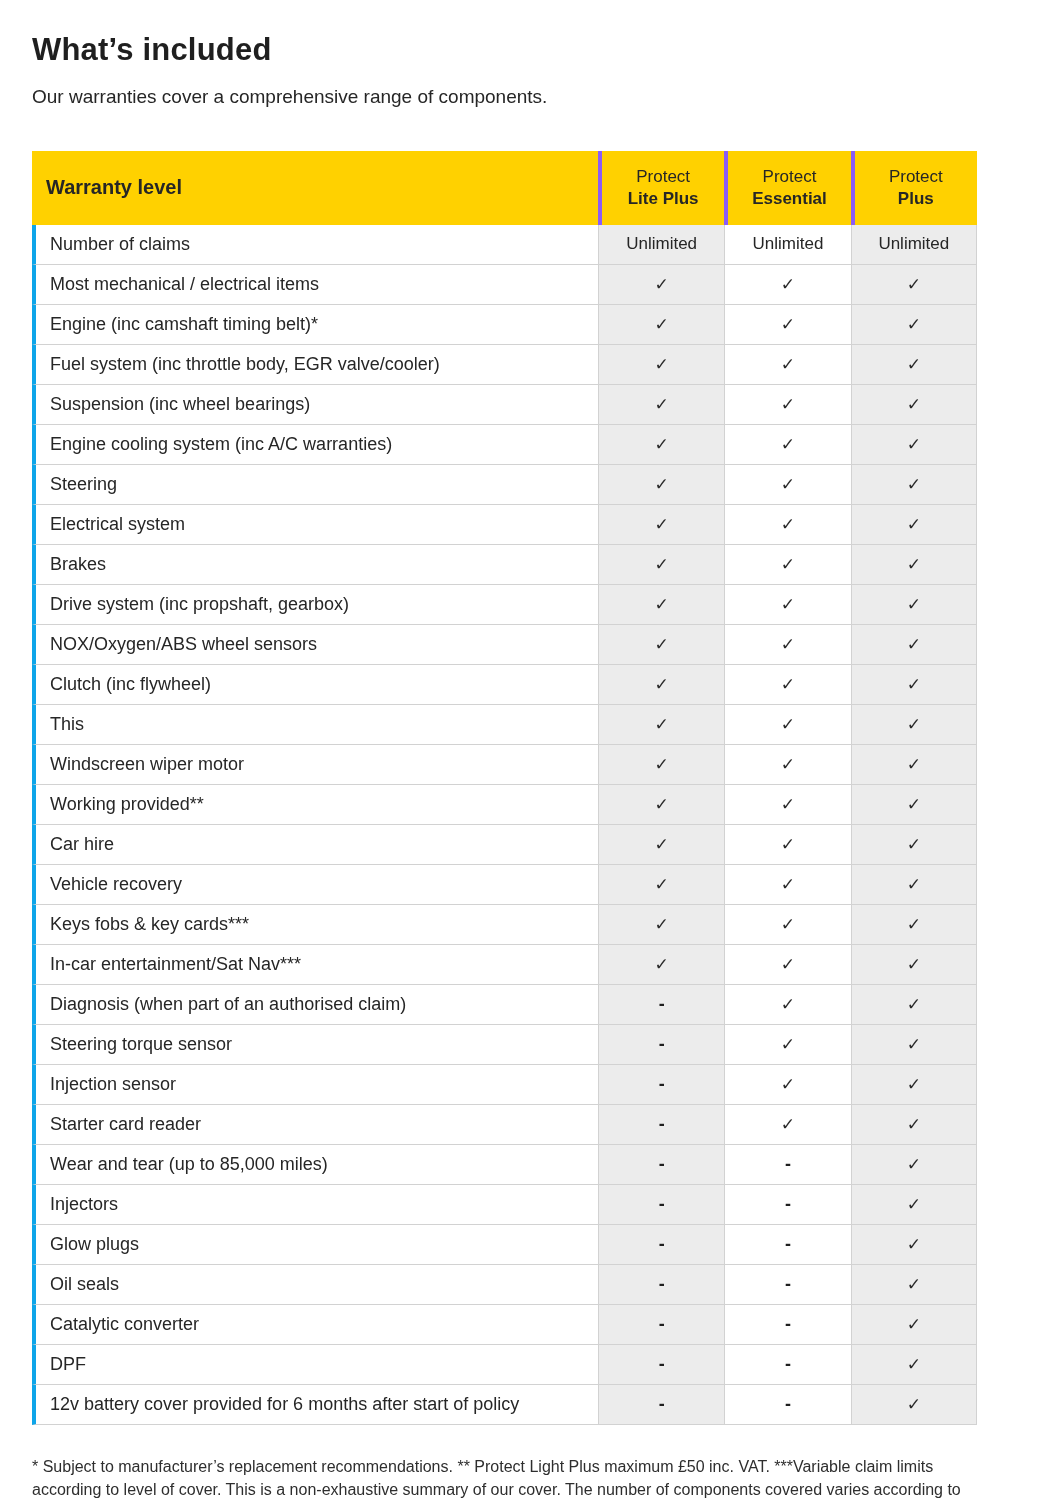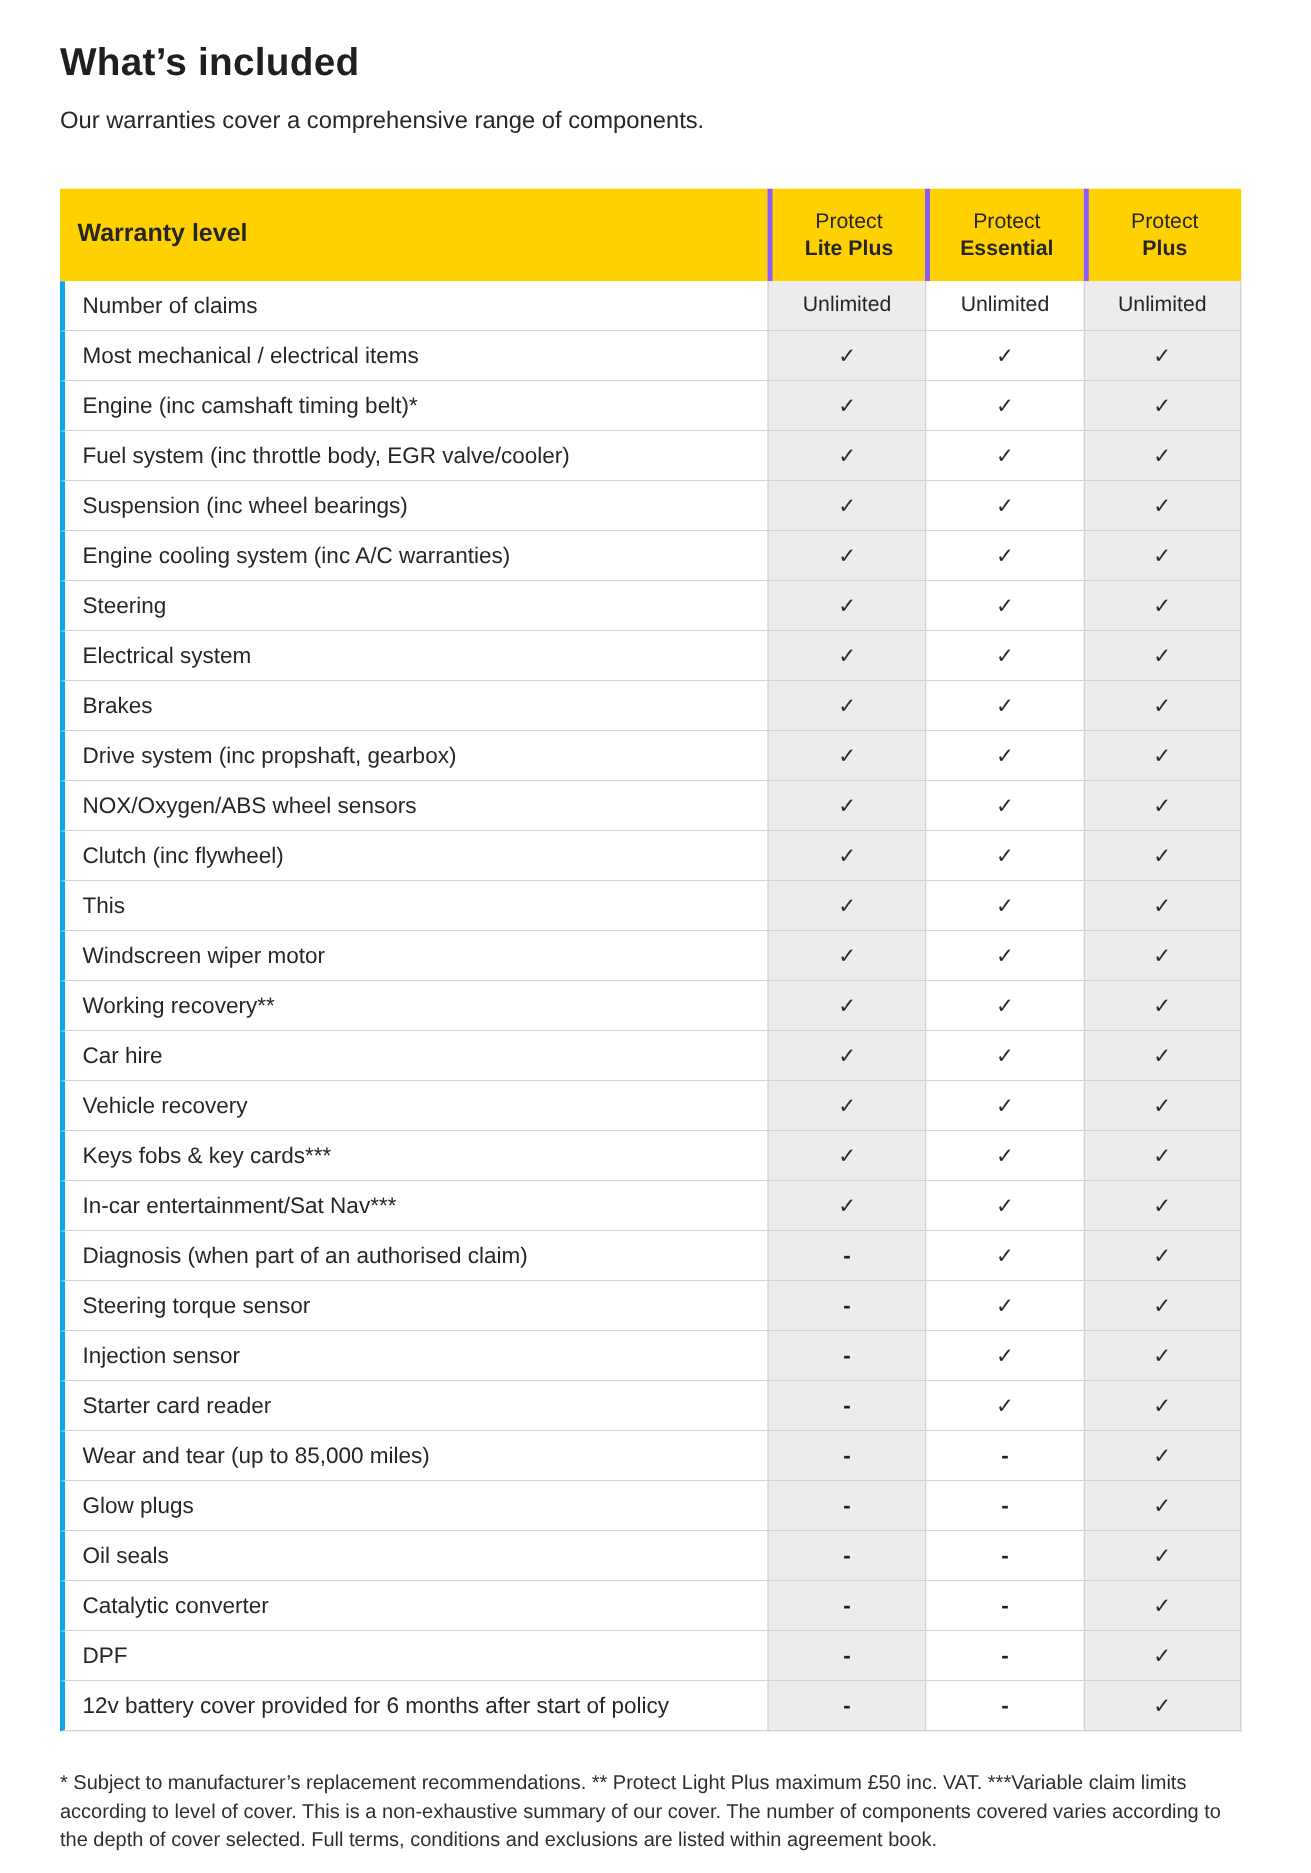--- a/index.html
+++ b/index.html
@@ -6,21 +6,21 @@
     margin: 0;
     padding: 0;
     background: #ffffff;
     font-family: "Liberation Sans", sans-serif;
     color: #262626;
   }
   .page {
     width: 1049px;
     height: 1498px;
     box-sizing: border-box;
-    padding: 32px 52px 0 48px;
+    padding: 32px 52px 0 32px;
     background: #ffffff;
   }
   .page-title {
     font-size: 31px;
     line-height: 1.15;
     font-weight: 700;
     color: #1f1f1f;
     margin: 0 0 17px 0;
     letter-spacing: 0.2px;
   }
@@ -212,21 +212,21 @@
           <td class="value-cell"><span class="check">✓</span></td>
           <td class="value-cell shaded"><span class="check">✓</span></td>
         </tr>
         <tr>
           <td class="label-cell">Windscreen wiper motor</td>
           <td class="value-cell shaded"><span class="check">✓</span></td>
           <td class="value-cell"><span class="check">✓</span></td>
           <td class="value-cell shaded"><span class="check">✓</span></td>
         </tr>
         <tr>
-          <td class="label-cell">Working recovery**</td>
+          <td class="label-cell">Working provided**</td>
           <td class="value-cell shaded"><span class="check">✓</span></td>
           <td class="value-cell"><span class="check">✓</span></td>
           <td class="value-cell shaded"><span class="check">✓</span></td>
         </tr>
         <tr>
           <td class="label-cell">Car hire</td>
           <td class="value-cell shaded"><span class="check">✓</span></td>
           <td class="value-cell"><span class="check">✓</span></td>
           <td class="value-cell shaded"><span class="check">✓</span></td>
         </tr>
@@ -267,20 +267,26 @@
           <td class="value-cell shaded"><span class="check">✓</span></td>
         </tr>
         <tr>
           <td class="label-cell">Starter card reader</td>
           <td class="value-cell shaded"><span class="dash">-</span></td>
           <td class="value-cell"><span class="check">✓</span></td>
           <td class="value-cell shaded"><span class="check">✓</span></td>
         </tr>
         <tr>
           <td class="label-cell">Wear and tear (up to 85,000 miles)</td>
+          <td class="value-cell shaded"><span class="dash">-</span></td>
+          <td class="value-cell"><span class="dash">-</span></td>
+          <td class="value-cell shaded"><span class="check">✓</span></td>
+        </tr>
+        <tr>
+          <td class="label-cell">Injectors</td>
           <td class="value-cell shaded"><span class="dash">-</span></td>
           <td class="value-cell"><span class="dash">-</span></td>
           <td class="value-cell shaded"><span class="check">✓</span></td>
         </tr>
         <tr>
           <td class="label-cell">Glow plugs</td>
           <td class="value-cell shaded"><span class="dash">-</span></td>
           <td class="value-cell"><span class="dash">-</span></td>
           <td class="value-cell shaded"><span class="check">✓</span></td>
         </tr>

